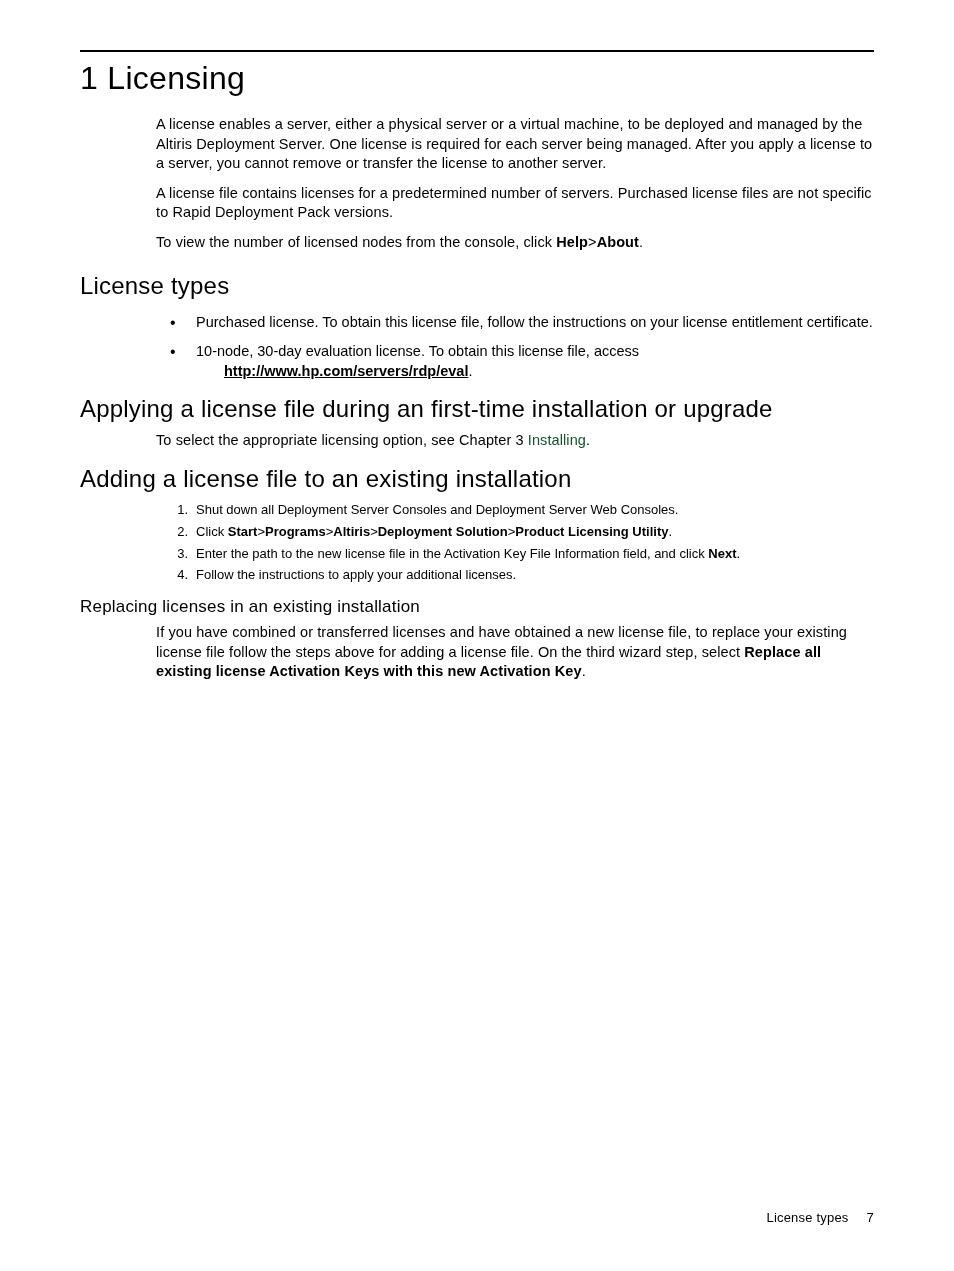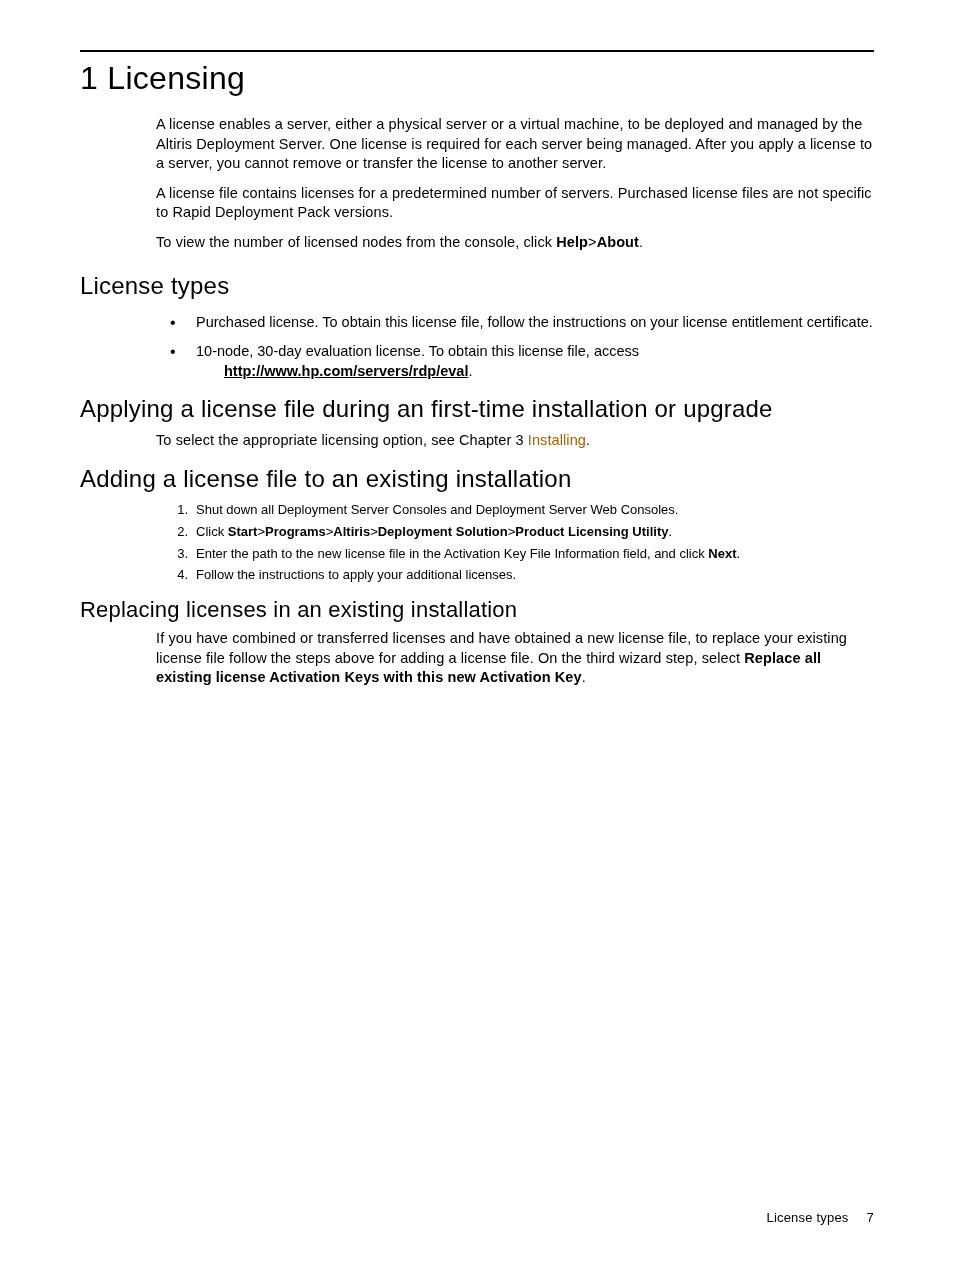--- a/index.html
+++ b/index.html
@@ -46,21 +46,21 @@
     }
     .section-h3 {
       font-size: 24px;
       font-weight: 300;
       color: #000;
       margin-top: 14px;
       margin-bottom: 8px;
       letter-spacing: 0.2px;
     }
     .section-h4 {
-      font-size: 22px;
+      font-size: 17px;
       font-weight: 300;
       color: #000;
       margin-top: 12px;
       margin-bottom: 6px;
       letter-spacing: 0.2px;
     }
     ul.bullet-list {
       margin-left: 76px;
       list-style: none;
       font-size: 14.5px;
@@ -100,21 +100,21 @@
     .bold {
       font-weight: bold;
     }
     .link {
       text-decoration: underline;
       font-weight: bold;
       color: #000;
       margin-left: 28px;
     }
     .xref {
-      color: #a16207;
+      color: #14532d;
     }
     .footer {
       position: absolute;
       bottom: 46px;
       right: 80px;
       font-size: 13px;
       letter-spacing: 0.2px;
     }
     .footer-label {
       margin-right: 18px;

